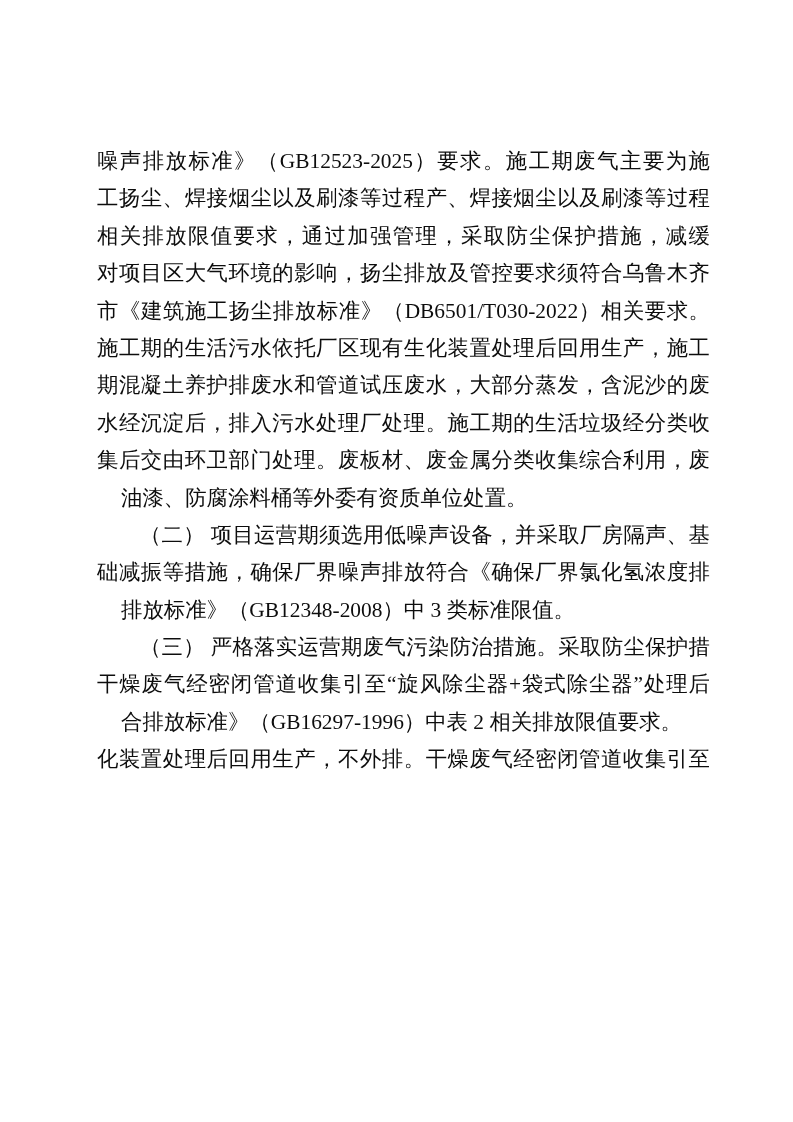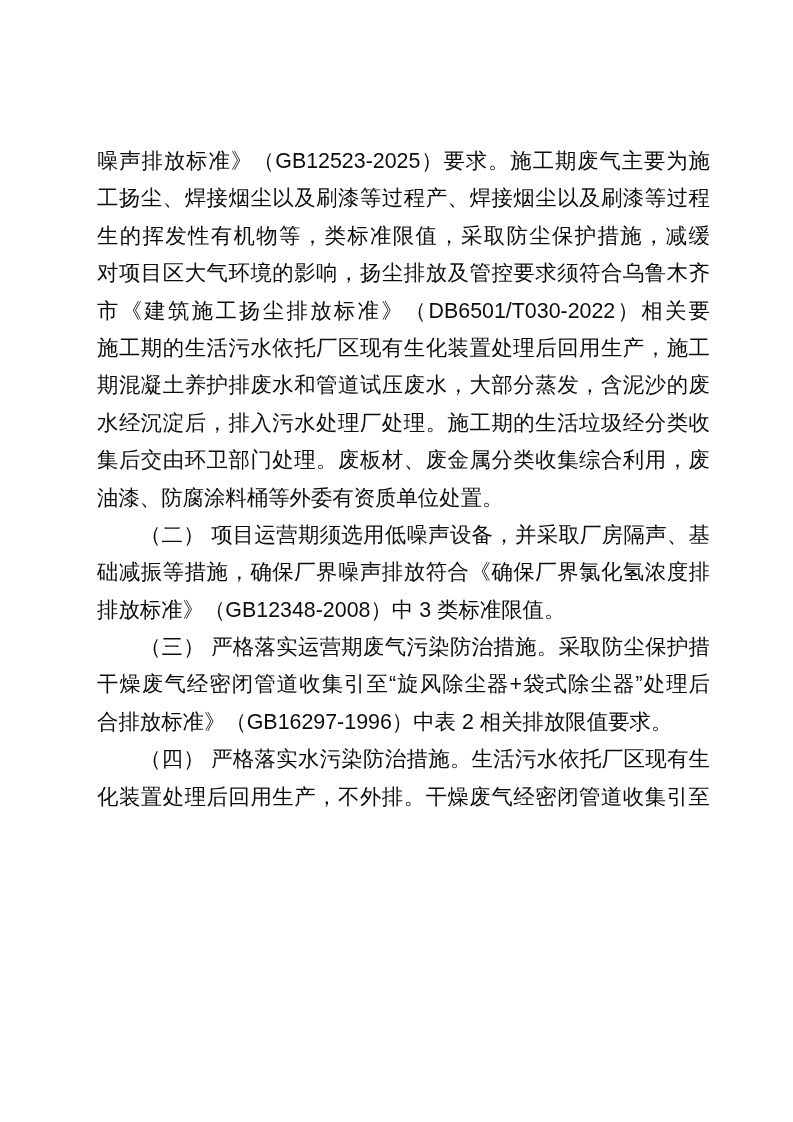--- a/index.html
+++ b/index.html
@@ -6,21 +6,21 @@
     margin: 0;
     padding: 0;
     background: #ffffff;
   }
   .page {
     position: relative;
     width: 793px;
     height: 832px;
     background: #ffffff;
     color: #000000;
-    font-family: Liberation Sans, sans-serif;
+    font-family: Liberation Serif, serif;
     overflow: hidden;
   }
   .text-block {
     position: absolute;
     left: 97px;
     top: 143px;
     width: 613px;
   }
   .para {
     margin: 0;
@@ -36,20 +36,21 @@
     color: #0d0d0d;
     white-space: normal;
     overflow: hidden;
   }
   .ln.indent {
     text-indent: 2em;
   }
   .ln.ln-end {
     text-align: left;
     text-align-last: left;
+    margin-left: 24px;
   }
   .page-number {
     position: absolute;
     top: 1013px;
     left: 97px;
     width: 576px;   
     text-align: right;
     font-size: 21px;
     line-height: 28px;
     color: #1a1a1a;
@@ -58,21 +59,21 @@
 </style>
 </head>
 <body>
 
 <div class="page">
   <div class="text-block">
 
     <div class="para">
       <div class="ln">噪声排放标准》（GB12523-2025）要求。施工期废气主要为施</div>
       <div class="ln">工扬尘、焊接烟尘以及刷漆等过程产、焊接烟尘以及刷漆等过程产</div>
-      <div class="ln">生的挥发性有机物等，类标准限值，采取防尘保护措施，减缓</div>
+      <div class="ln">相关排放限值要求，通过加强管理，采取防尘保护措施，减缓</div>
       <div class="ln">对项目区大气环境的影响，扬尘排放及管控要求须符合乌鲁木齐</div>
       <div class="ln">市《建筑施工扬尘排放标准》（DB6501/T030-2022）相关要求。</div>
       <div class="ln">施工期的生活污水依托厂区现有生化装置处理后回用生产，施工</div>
       <div class="ln">期混凝土养护排废水和管道试压废水，大部分蒸发，含泥沙的废</div>
       <div class="ln">水经沉淀后，排入污水处理厂处理。施工期的生活垃圾经分类收</div>
       <div class="ln">集后交由环卫部门处理。废板材、废金属分类收集综合利用，废</div>
       <div class="ln ln-end">油漆、防腐涂料桶等外委有资质单位处置。</div>
     </div>
 
     <div class="para">
@@ -82,20 +83,19 @@
     </div>
 
     <div class="para">
       <div class="ln indent">（三） 严格落实运营期废气污染防治措施。采取防尘保护措施</div>
       <div class="ln">干燥废气经密闭管道收集引至“旋风除尘器+袋式除尘器”处理后</div>
       <div class="ln ln-end">合排放标准》（GB16297-1996）中表 2 相关排放限值要求。</div>
     </div>
 
 
     <div class="para">
-      <div class="ln indent">（四） 严格落实水污染防治措施。生活污水依托厂区现有生</div>
       <div class="ln">化装置处理后回用生产，不外排。干燥废气经密闭管道收集引至</div>
     </div>
 
   </div>
 
   <div class="page-number">— 3 —</div>
 </div>
 
 </body></html>

